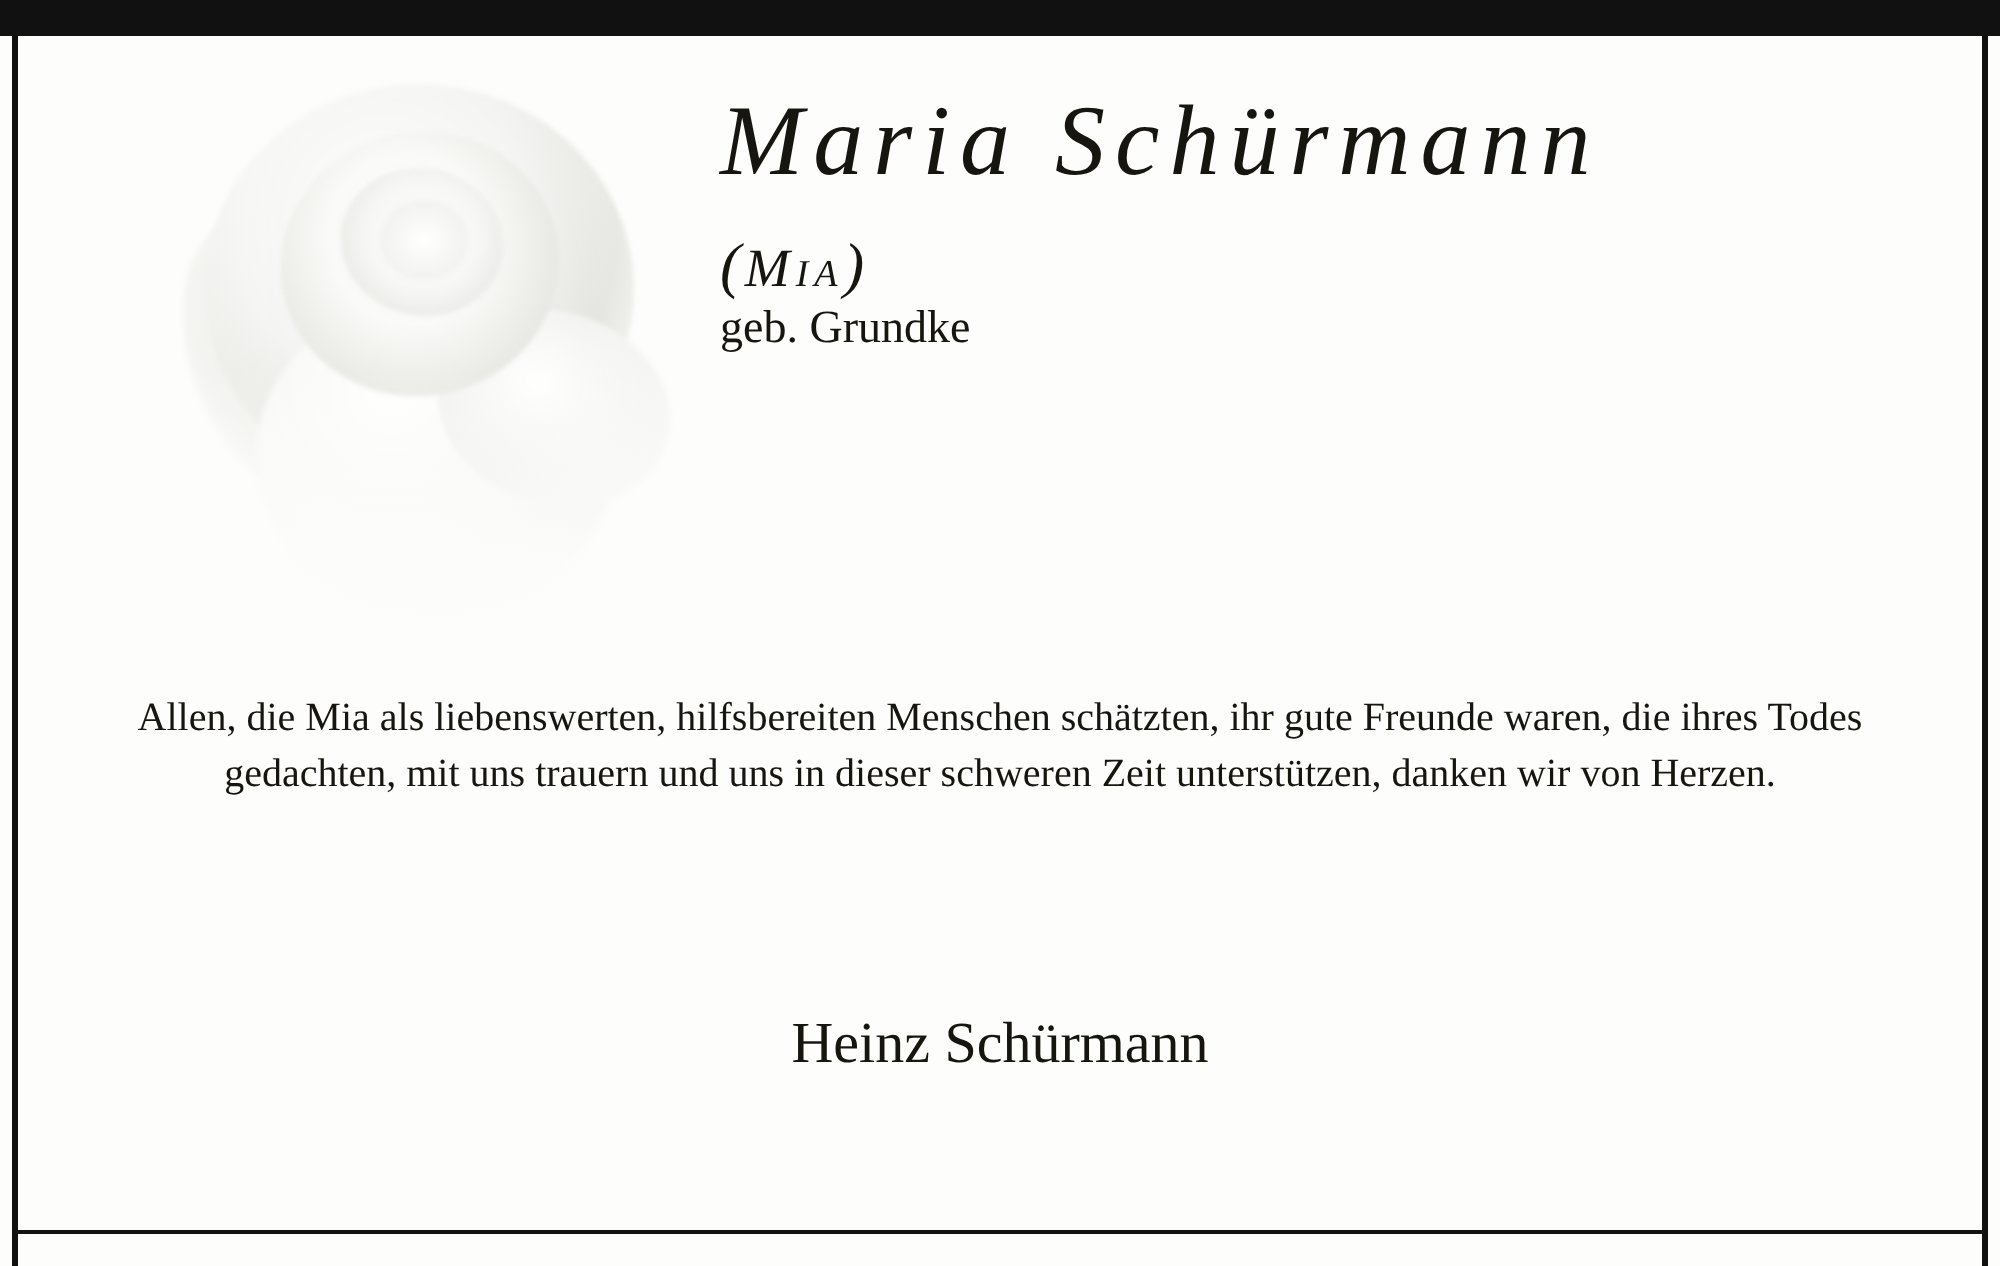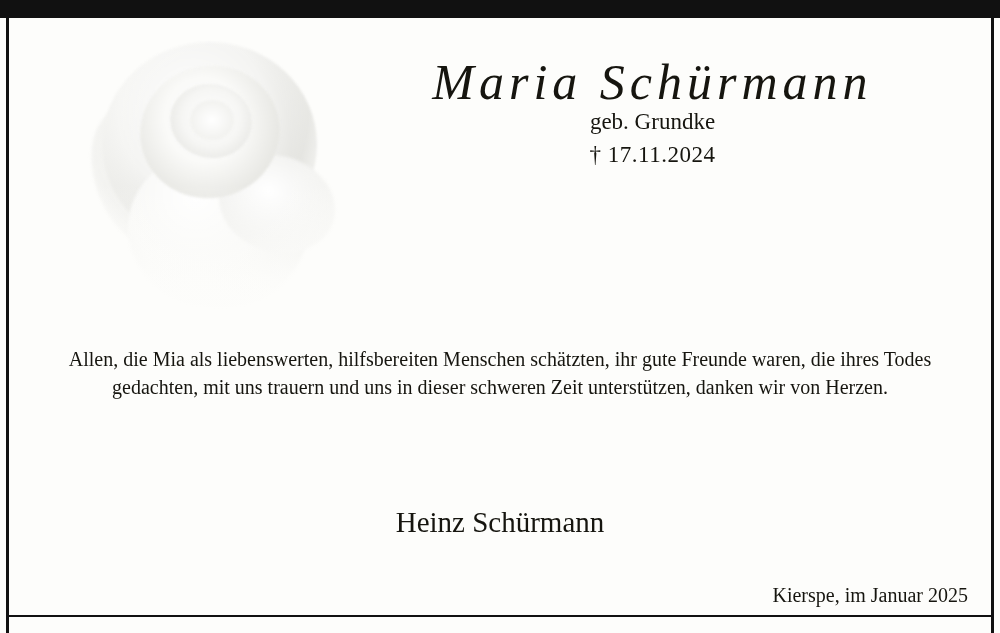--- a/index.html
+++ b/index.html
@@ -121,23 +121,22 @@
     inset: 0;
     background:
       radial-gradient(ellipse at 50% 42%, rgba(253,253,251,0) 40%, rgba(253,253,251,0.55) 72%, rgba(253,253,251,1) 94%),
       linear-gradient(to bottom, rgba(253,253,251,0) 55%, rgba(253,253,251,0.9) 88%, rgba(253,253,251,1) 100%);
   }
 
   
   .header {
     position: absolute;
     left: 360px;
-    top: 56px;
+    top: 44px;
     width: 585px;
-    text-align: center;
   }
   .name {
     font-family: "Liberation Serif", serif;
     font-style: italic;
     font-size: 50px;
     letter-spacing: 5px;
     color: #16150f;
     line-height: 1.05;
     white-space: nowrap;
   }
@@ -214,25 +213,24 @@
     <div class="petal p5"></div>
     <div class="petal p6"></div>
     <div class="petal p2"></div>
     <div class="petal p3"></div>
     <div class="petal p4"></div>
     <div class="fade"></div>
   </div>
 
   <div class="header">
     <div class="name">Maria Schürmann</div>
+    <div class="nickname"><span>(</span><span class="inner">Mia</span><span>)</span></div>
     <div class="maiden">geb. Grundke</div>
-    <div class="death">† 17.11.2024</div>
   </div>
 
   <div class="body-text">Allen, die Mia als liebenswerten, hilfsbereiten Menschen schätzten, ihr gute Freunde waren, die ihres Todes gedachten, mit uns trauern und uns in dieser schweren Zeit unterstützen, danken wir von Herzen.</div>
 
   <div class="signature">
     <div>Heinz Schürmann</div>
   </div>
 
-  <div class="place-date">Kierspe, im Januar 2025</div>
 
 </div>
 
 </body></html>

